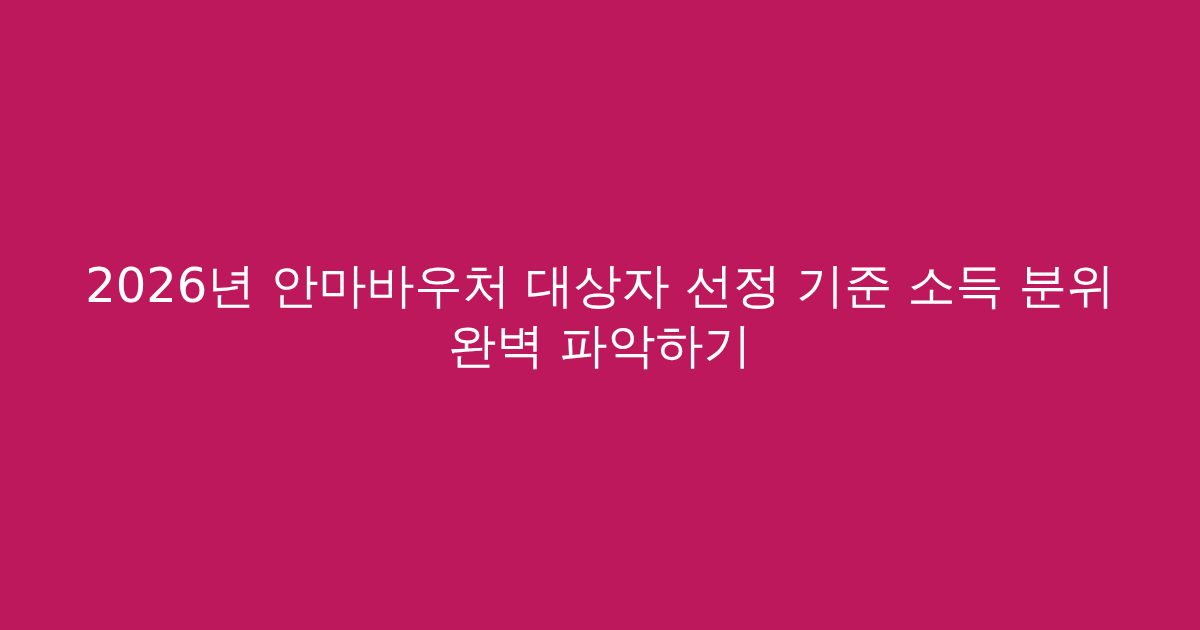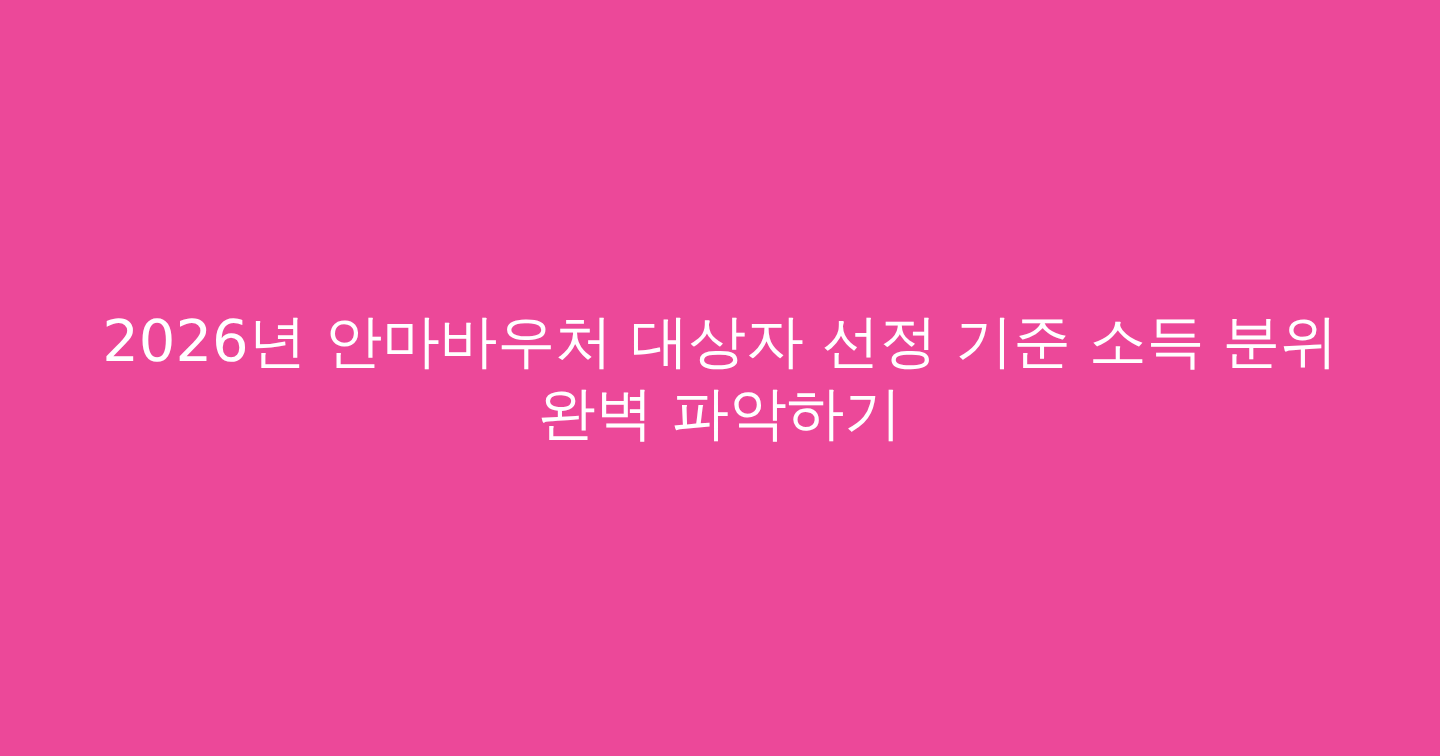--- a/index.html
+++ b/index.html
@@ -44,21 +44,21 @@
     line-height: 60px;
     letter-spacing: 0px;
     word-break: keep-all;
     white-space: normal;
     -webkit-font-smoothing: antialiased;
   }
 </style>
 </head>
 <body>
 
-<div class="thumbnail-canvas" style="background-color: #ec4899;">
+<div class="thumbnail-canvas" style="background-color: #be185d;">
 
   <div class="headline-block">
 
     <h1 class="headline-text" style="color: rgb(255, 255, 255);">2026년 안마바우처 대상자 선정 기준 소득 분위 완벽 파악하기</h1>
 
   </div>
 
 </div>
 
 </body></html>

